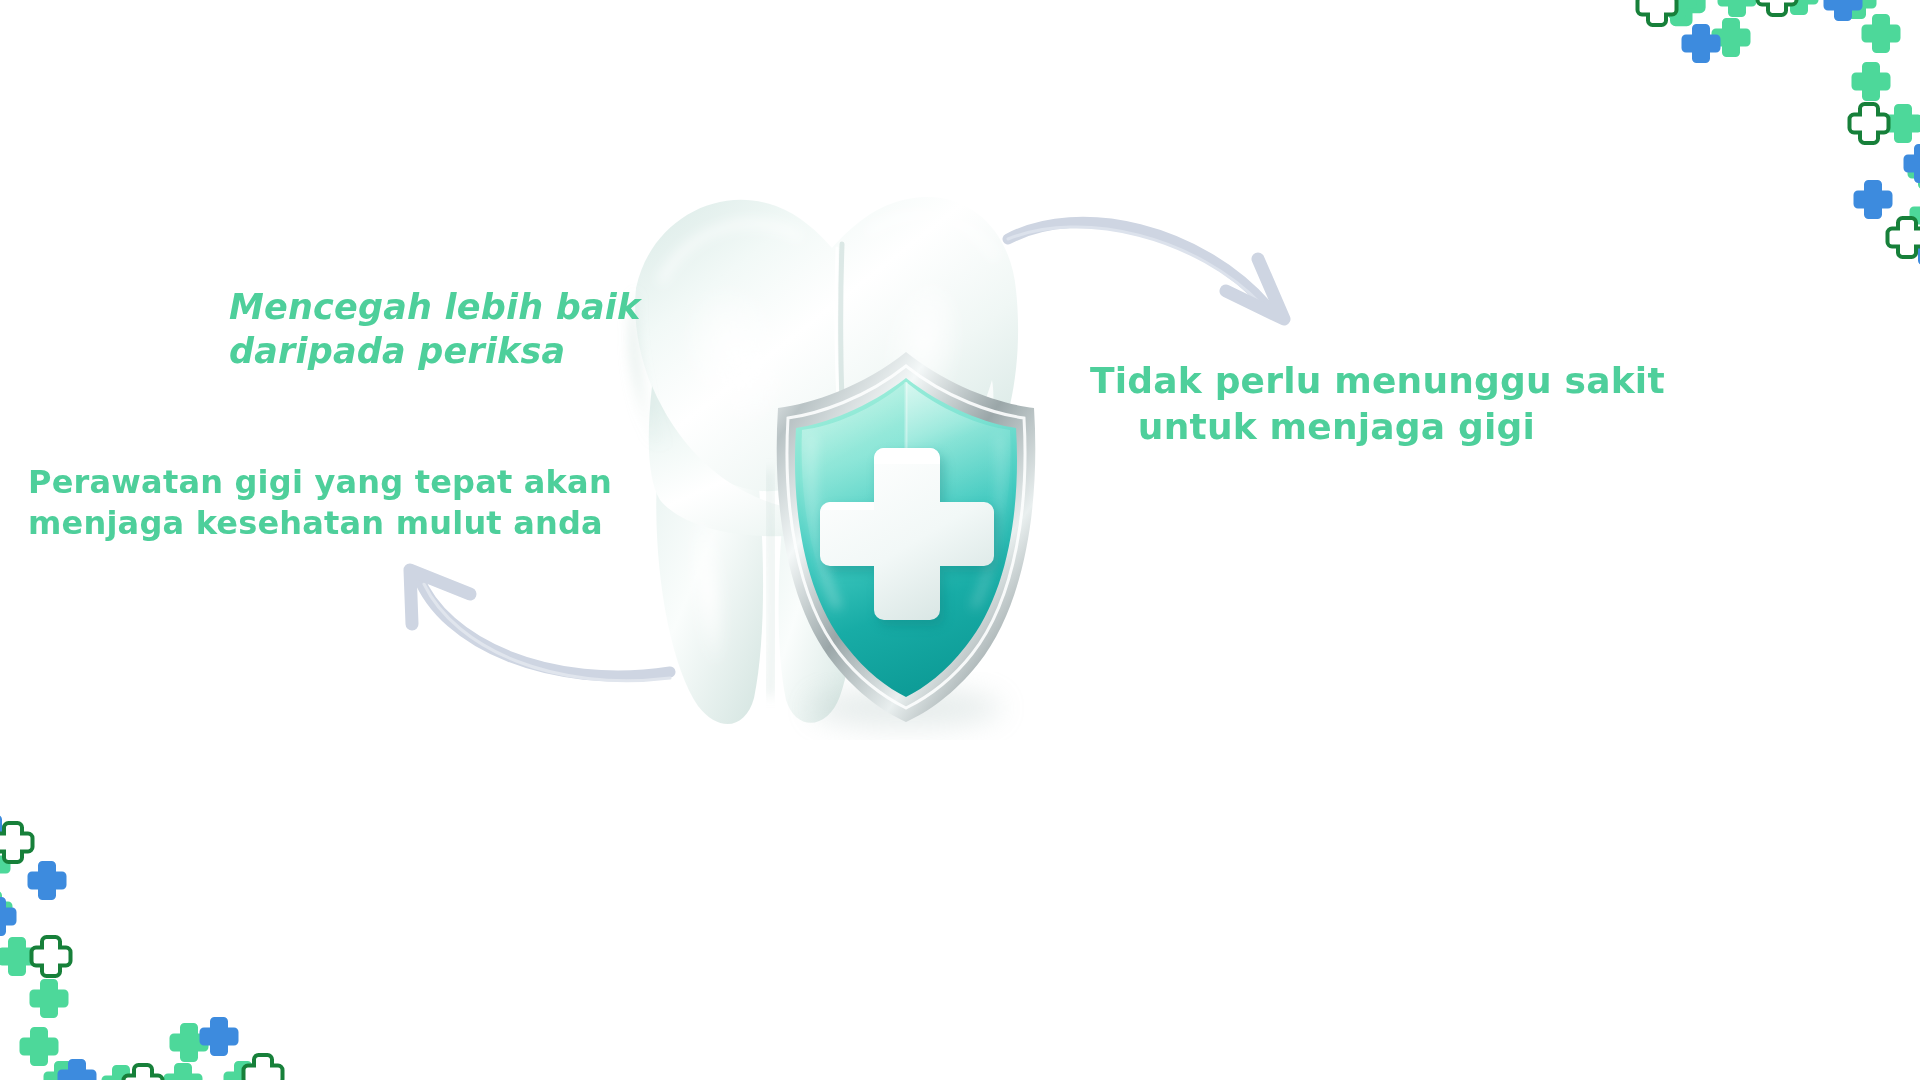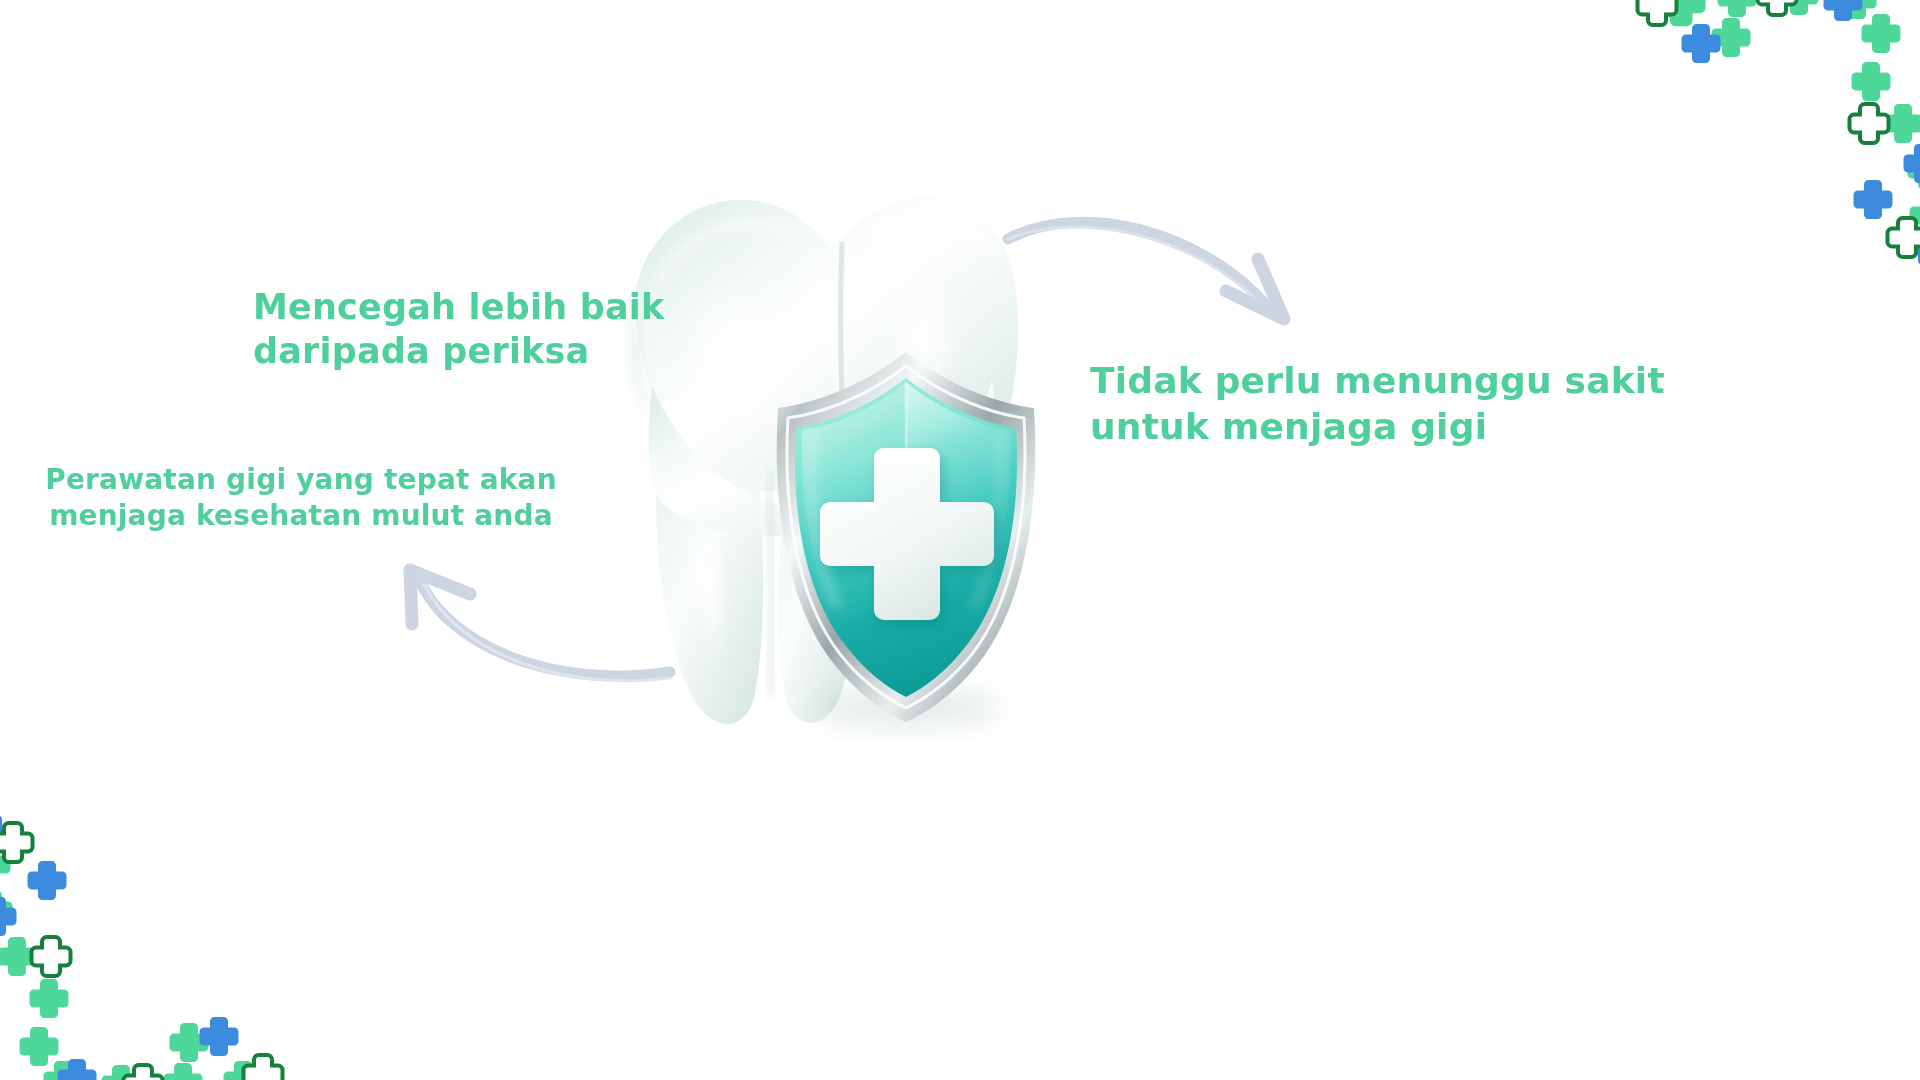--- a/index.html
+++ b/index.html
@@ -49,36 +49,37 @@
     font-family: "DejaVu Sans", "Liberation Sans", sans-serif;
     font-weight: 700;
     font-size: 35px;
     line-height: 1.27;
     letter-spacing: 0.2px;
     white-space: nowrap;
   }
   .callout .line { display: block; }
 
   #callout-prevent {
-    left: 253px;
+    left: 229px;
     top: 285px;
     text-align: right;
     width: 320px;
+    font-style: italic;
   }
   #callout-care {
-    left: 41px;
+    left: 28px;
     top: 462px;
     text-align: center;
     width: 520px;
-    font-size: 28px;
+    font-size: 32px;
   }
   #callout-nowait {
     left: 1090px;
     top: 358px;
-    text-align: left;
+    text-align: right;
     width: 445px;
     font-size: 36px;
   }
   #callout-smile {
     left: 1020px;
     top: 560px;
     text-align: center;
     width: 450px;
     font-size: 35px;
   }

